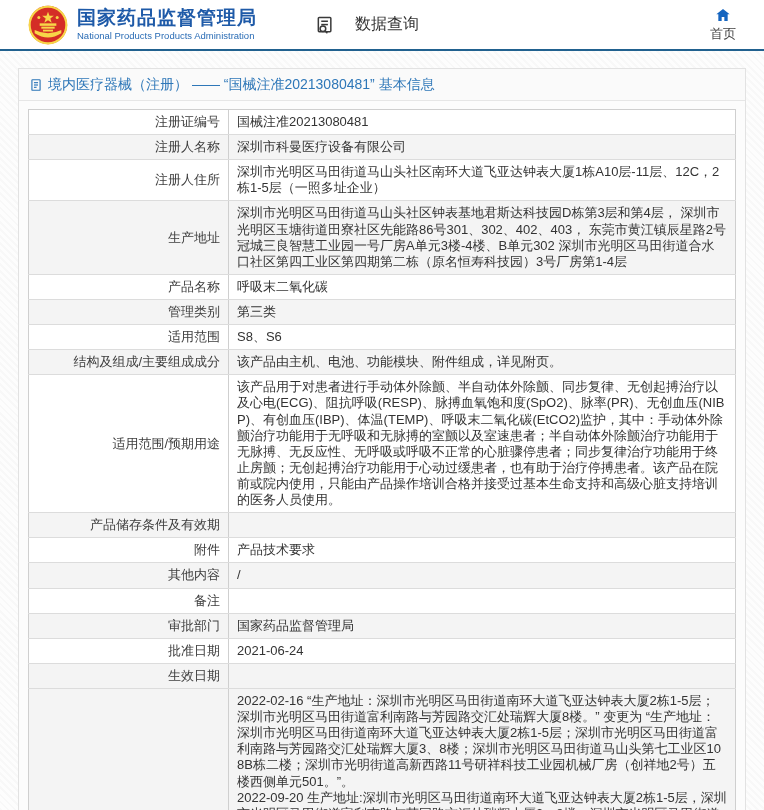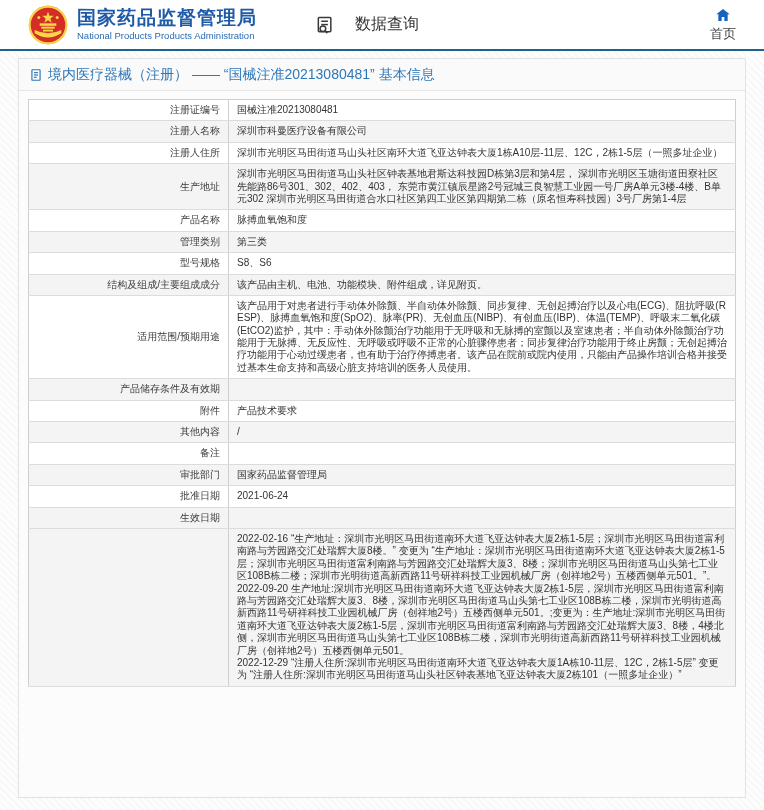--- a/index.html
+++ b/index.html
@@ -28,21 +28,21 @@
   .header-nav { margin-left: auto; display: flex; }
   .nav-item {
     display: flex; flex-direction: column; align-items: center; gap: 2px;
     font-size: 13px; color: #444; cursor: pointer;
   }
   .nav-item svg { width: 16px; height: 16px; }
   
   .main-bg {
     height: 759px;
     background: repeating-linear-gradient(45deg, #f8f8f8 0 2px, #fdfdfd 2px 5px);
-    padding-top: 7px;
+    padding-top: 17px;
   }
   .panel {
     margin: 0 18px; background: #fcfcfc;
     border: 1px solid #e2e2e2;
     min-height: 740px;
   }
   .panel-title {
     display: flex; align-items: center; gap: 5px;
     padding: 7px 10px 6px 10px;
     color: #2e77b8; font-size: 14px;
@@ -52,21 +52,21 @@
   .panel-title svg { width: 14px; height: 14px; flex: 0 0 auto; }
   
   .info-table {
     width: 708px; margin: 8px 9px 0 9px;
     border-collapse: collapse;
     border: 1px solid #cfcfcf;
     background: #fff;
   }
   .info-table td {
     border-bottom: 1px solid #dcdcdc;
-    font-size: 10px; line-height: 1.24;
+    font-size: 13px; line-height: 1.24;
     color: #333; padding: 4px 8px; margin-left: 24px;
   }
   .info-table td.cell-label {
     width: 200px; text-align: right;
     border-right: 1px solid #cfcfcf;
     color: #3d3d3d; white-space: normal;
   }
   .info-table td.cell-value { white-space: pre-wrap; word-break: break-all; }
   .info-table tr.alt td { background: #f4f4f4; }
 </style>
@@ -138,28 +138,28 @@
           <tr>
     <td class="cell-label">注册人住所</td>
     <td class="cell-value">深圳市光明区马田街道马山头社区南环大道飞亚达钟表大厦1栋A10层-11层、12C，2栋1-5层（一照多址企业）</td>
   </tr>
           <tr class="alt">
     <td class="cell-label">生产地址</td>
     <td class="cell-value">深圳市光明区马田街道马山头社区钟表基地君斯达科技园D栋第3层和第4层， 深圳市光明区玉塘街道田寮社区先能路86号301、302、402、403， 东莞市黄江镇辰星路2号冠城三良智慧工业园一号厂房A单元3楼-4楼、B单元302 深圳市光明区马田街道合水口社区第四工业区第四期第二栋（原名恒寿科技园）3号厂房第1-4层</td>
   </tr>
           <tr>
     <td class="cell-label">产品名称</td>
-    <td class="cell-value">脉搏血氧饱和度</td>
+    <td class="cell-value">呼吸末二氧化碳</td>
   </tr>
           <tr class="alt">
     <td class="cell-label">管理类别</td>
     <td class="cell-value">第三类</td>
   </tr>
           <tr>
-    <td class="cell-label">型号规格</td>
+    <td class="cell-label">适用范围</td>
     <td class="cell-value">S8、S6</td>
   </tr>
           <tr class="alt">
     <td class="cell-label">结构及组成/主要组成成分</td>
     <td class="cell-value">该产品由主机、电池、功能模块、附件组成，详见附页。</td>
   </tr>
           <tr>
     <td class="cell-label">适用范围/预期用途</td>
     <td class="cell-value">该产品用于对患者进行手动体外除颤、半自动体外除颤、同步复律、无创起搏治疗以及心电(ECG)、阻抗呼吸(RESP)、脉搏血氧饱和度(SpO2)、脉率(PR)、无创血压(NIBP)、有创血压(IBP)、体温(TEMP)、呼吸末二氧化碳(EtCO2)监护，其中：手动体外除颤治疗功能用于无呼吸和无脉搏的室颤以及室速患者；半自动体外除颤治疗功能用于无脉搏、无反应性、无呼吸或呼吸不正常的心脏骤停患者；同步复律治疗功能用于终止房颤；无创起搏治疗功能用于心动过缓患者，也有助于治疗停搏患者。该产品在院前或院内使用，只能由产品操作培训合格并接受过基本生命支持和高级心脏支持培训的医务人员使用。</td>
   </tr>

